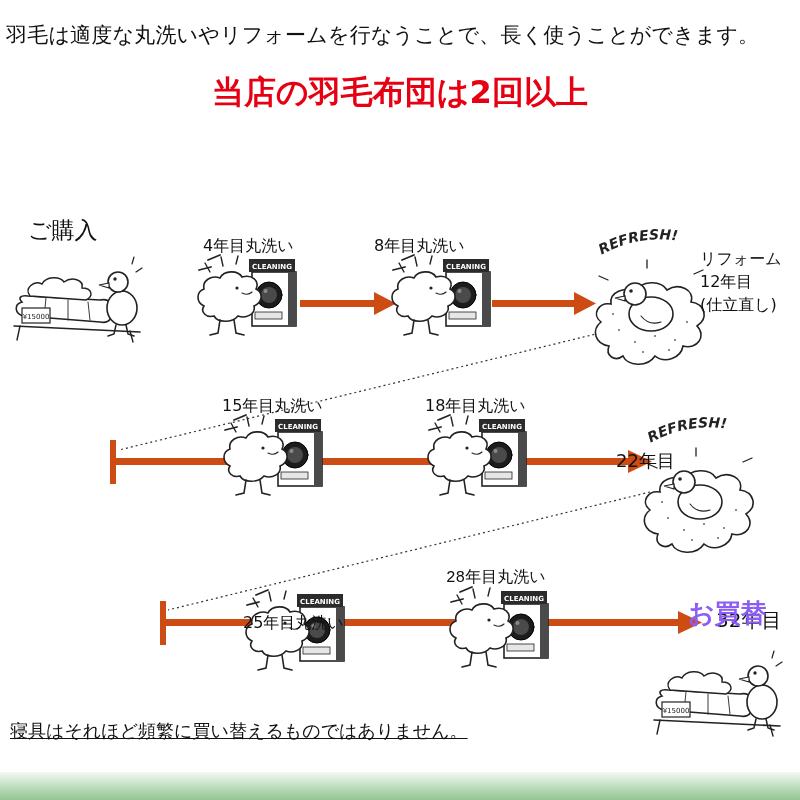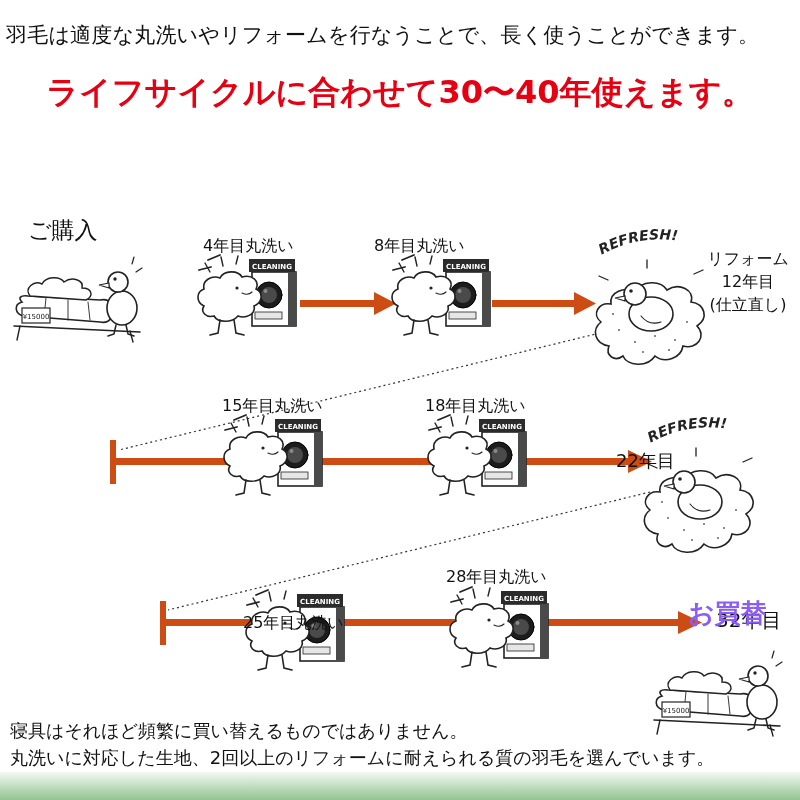--- a/index.html
+++ b/index.html
@@ -20,46 +20,46 @@
     white-space:nowrap;
   }
   .lbl { position:absolute; color:#111; white-space:nowrap; }
   .purchase-label { left:28px; top:215px; font-size:23px;text-align:center; }
   .step { font-size:16px; }
   .step-4y  { left:203px; top:236px; }
   .step-8y  { left:374px; top:236px; }
   .step-15y { left:222px; top:396px; }
   .step-18y { left:425px; top:396px; }
   .step-25y { left:243px; top:571px;margin-top:42px; }
-  .step-28y { left:446px; top:567px; }
+  .step-28y { left:446px; top:567px;font-family:Liberation Mono, monospace; }
   .reform-block {
-    left:700px; top:247px; width:96px; text-align:center;
+    left:700px; top:247px; width:96px; 
     font-size:16px; line-height:23px;
   }
   .year-22 { left:616px; top:409px; font-size:18px;margin-top:40px; }
   .year-32 { left:716px; top:578px; font-size:20px;margin-top:29px; }
   .buy-label { left:688px; top:596px; font-size:26px; font-weight:bold; color:#8b5cf6; }
   .footer-line { font-size:18px; }
-  .footer-1 { left:10px; top:719px; }
+  .footer-1 { left:10px; top:719px;text-decoration:underline; }
   .footer-2 { left:10px; top:746px; }
   .footer-bar {
     left:0; top:772px; width:800px; height:28px;
     background:linear-gradient(180deg, #f2f9f2 0%, #bcdcbc 55%, #93c493 100%);
   }
   svg text { font-family:"DejaVu Sans","Liberation Sans",sans-serif; }
 </style>
 </head>
 <body>
 
 <div id="stage">
 
   <div class="abs top-note">羽毛は適度な丸洗いやリフォームを行なうことで、長く使うことができます。</div>
 
   <div class="abs headline">
-    <div>ライフサイクルに合わせて30〜40年使えます。</div>
+    <div>当店の羽毛布団は2回以上</div>
   </div>
 
   <svg class="abs" style="left:0;top:0" width="800" height="800" viewBox="0 0 800 800">
     <defs>
       <g id="def-wash" stroke-linecap="round">
         <path d="M16,12 L28,7 M7,22 L19,19" stroke="#222" stroke-width="1.8" fill="none"></path>
         <rect x="60" y="24" width="44" height="54" fill="#ffffff" stroke="#222" stroke-width="1.6"></rect>
         <rect x="96" y="24" width="8" height="54" fill="#4a4a4a"></rect>
         <rect x="57" y="11" width="46" height="13" fill="#2b2b2b"></rect>
         <text x="80" y="20.5" text-anchor="middle" font-size="7" font-weight="bold" fill="#ffffff">CLEANING</text>
@@ -164,17 +164,16 @@
     <div>リフォーム</div>
     <div>12年目</div>
     <div>(仕立直し)</div>
   </div>
 
   <div class="lbl year-22">22年目</div>
   <div class="lbl year-32">32年目</div>
   <div class="lbl buy-label">お買替</div>
 
   <div class="lbl footer-line footer-1">寝具はそれほど頻繁に買い替えるものではありません。</div>
-  <div class="lbl footer-line footer-2">丸洗いに対応した生地、2回以上のリフォームに耐えられる質の羽毛を選んでいます。</div>
 
   <div class="abs footer-bar"></div>
 
 </div>
 
 </body></html>

